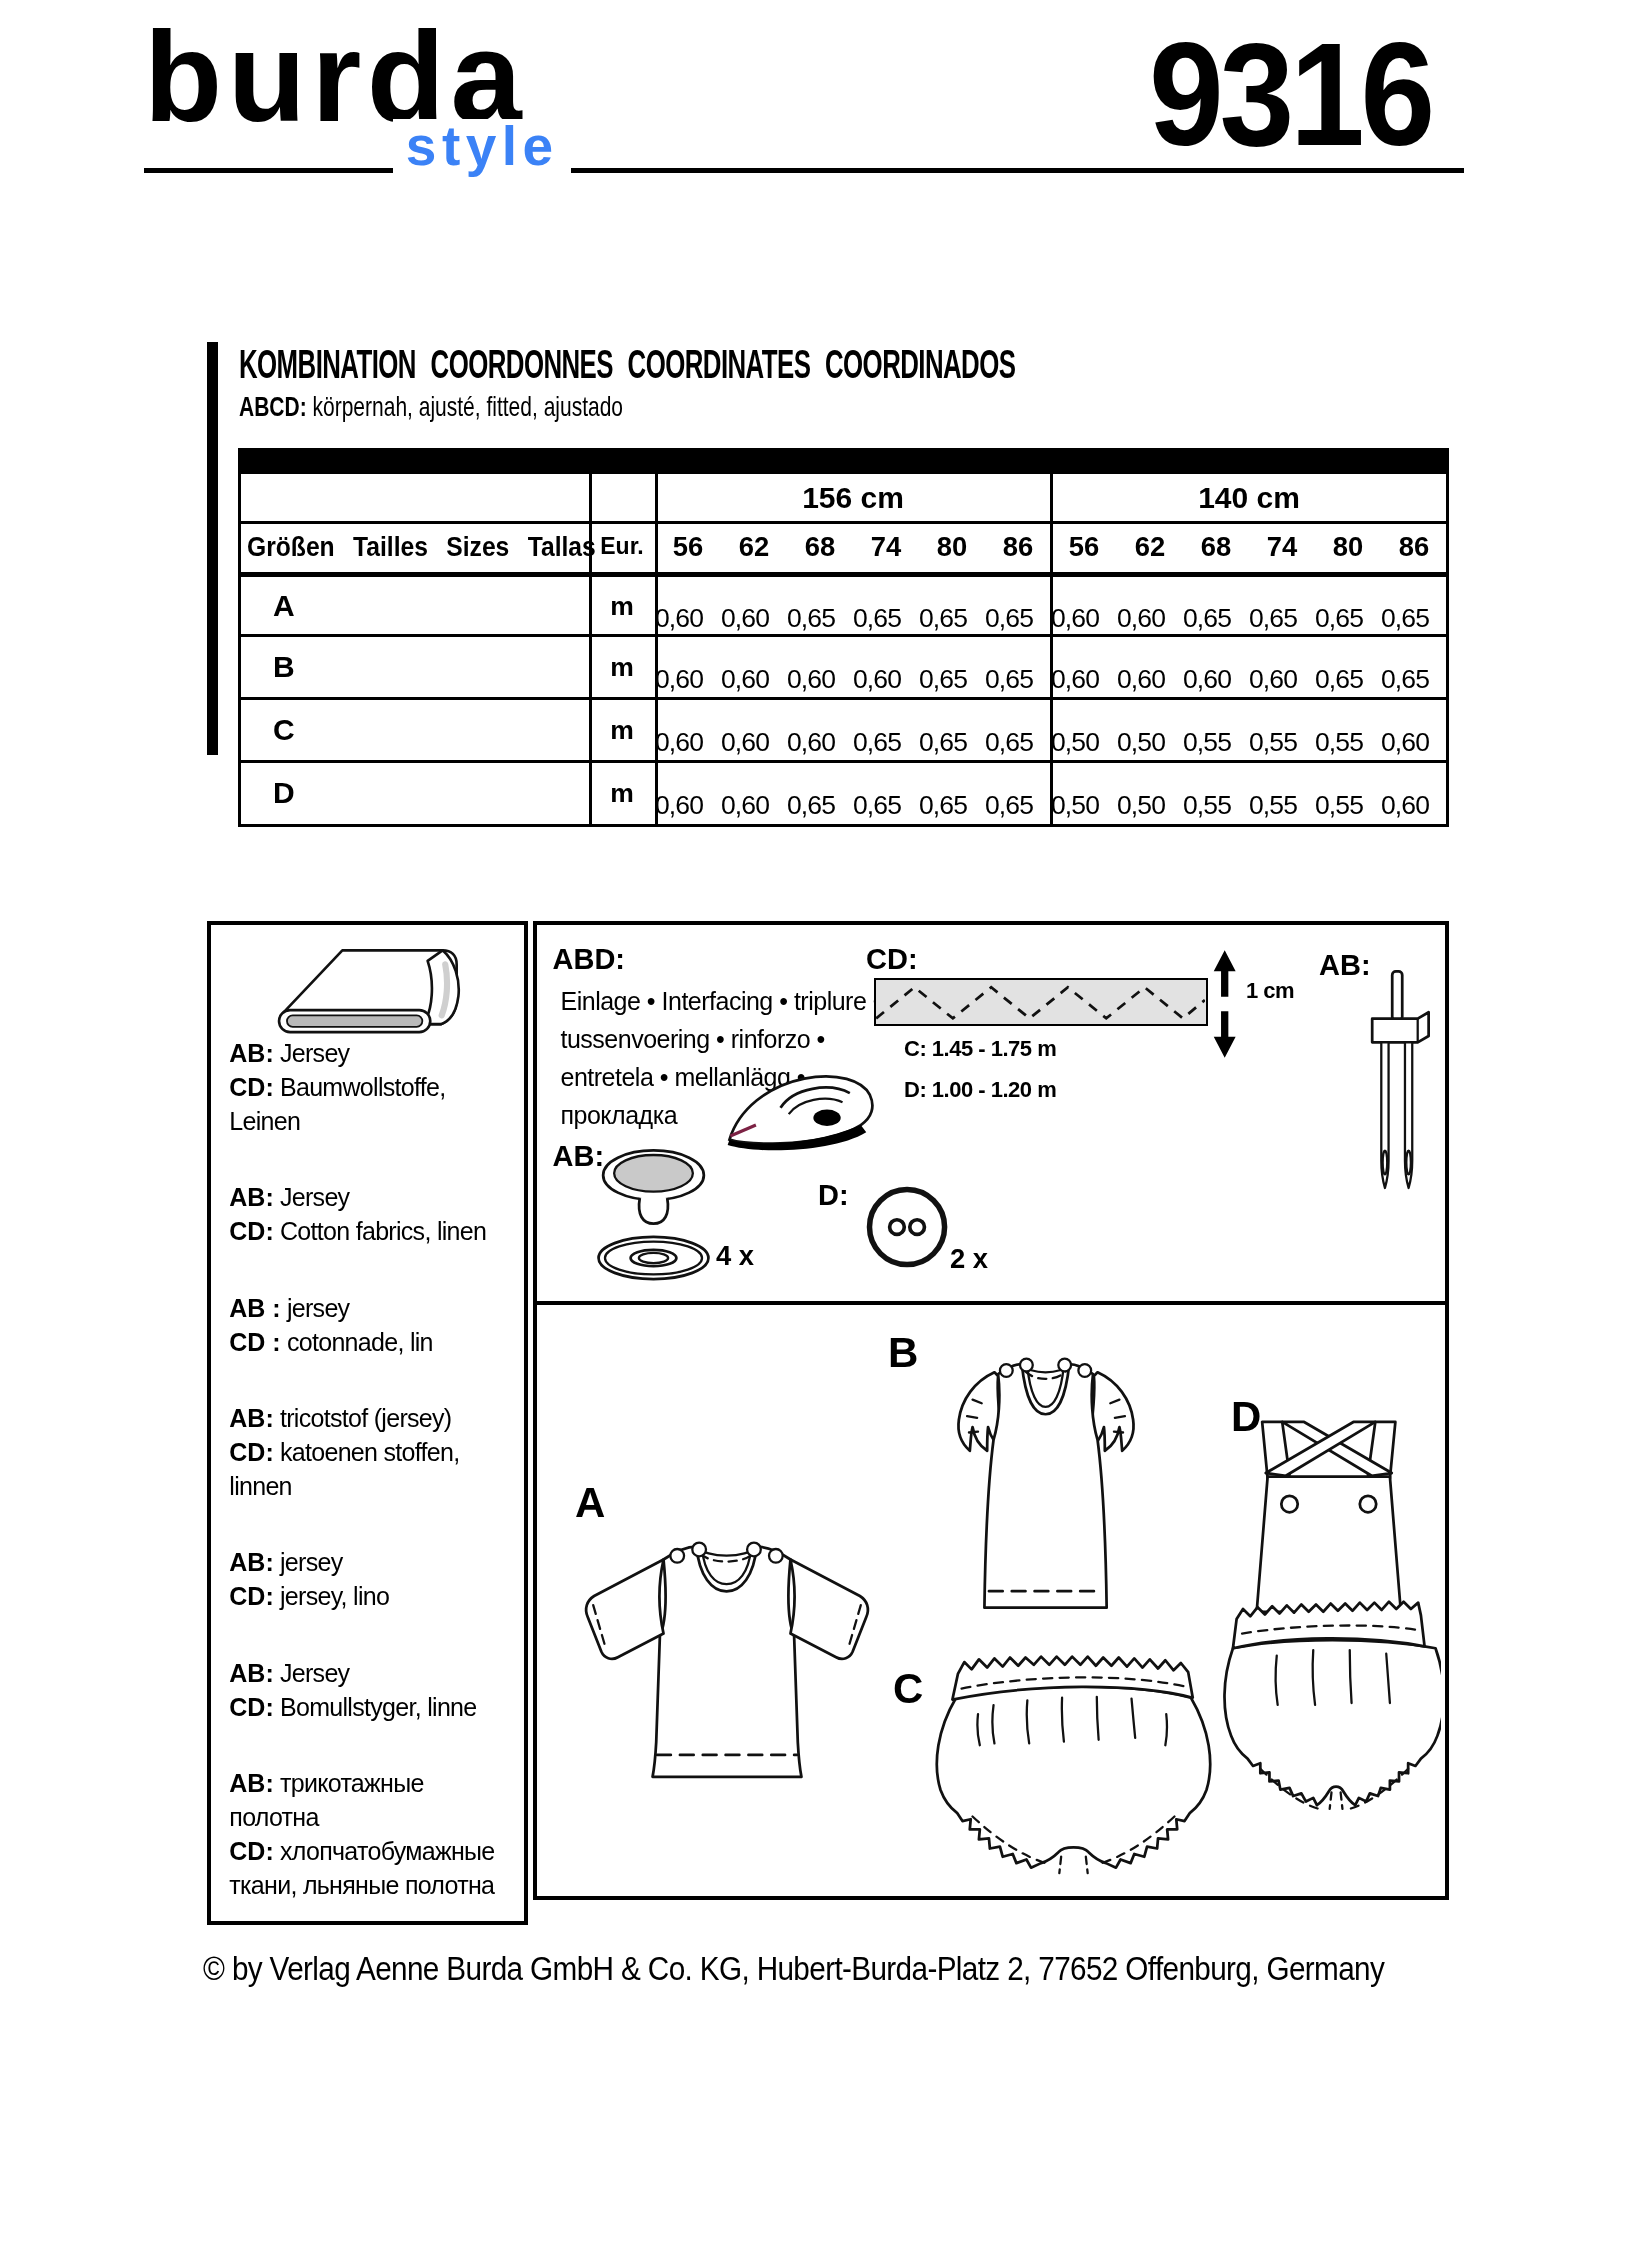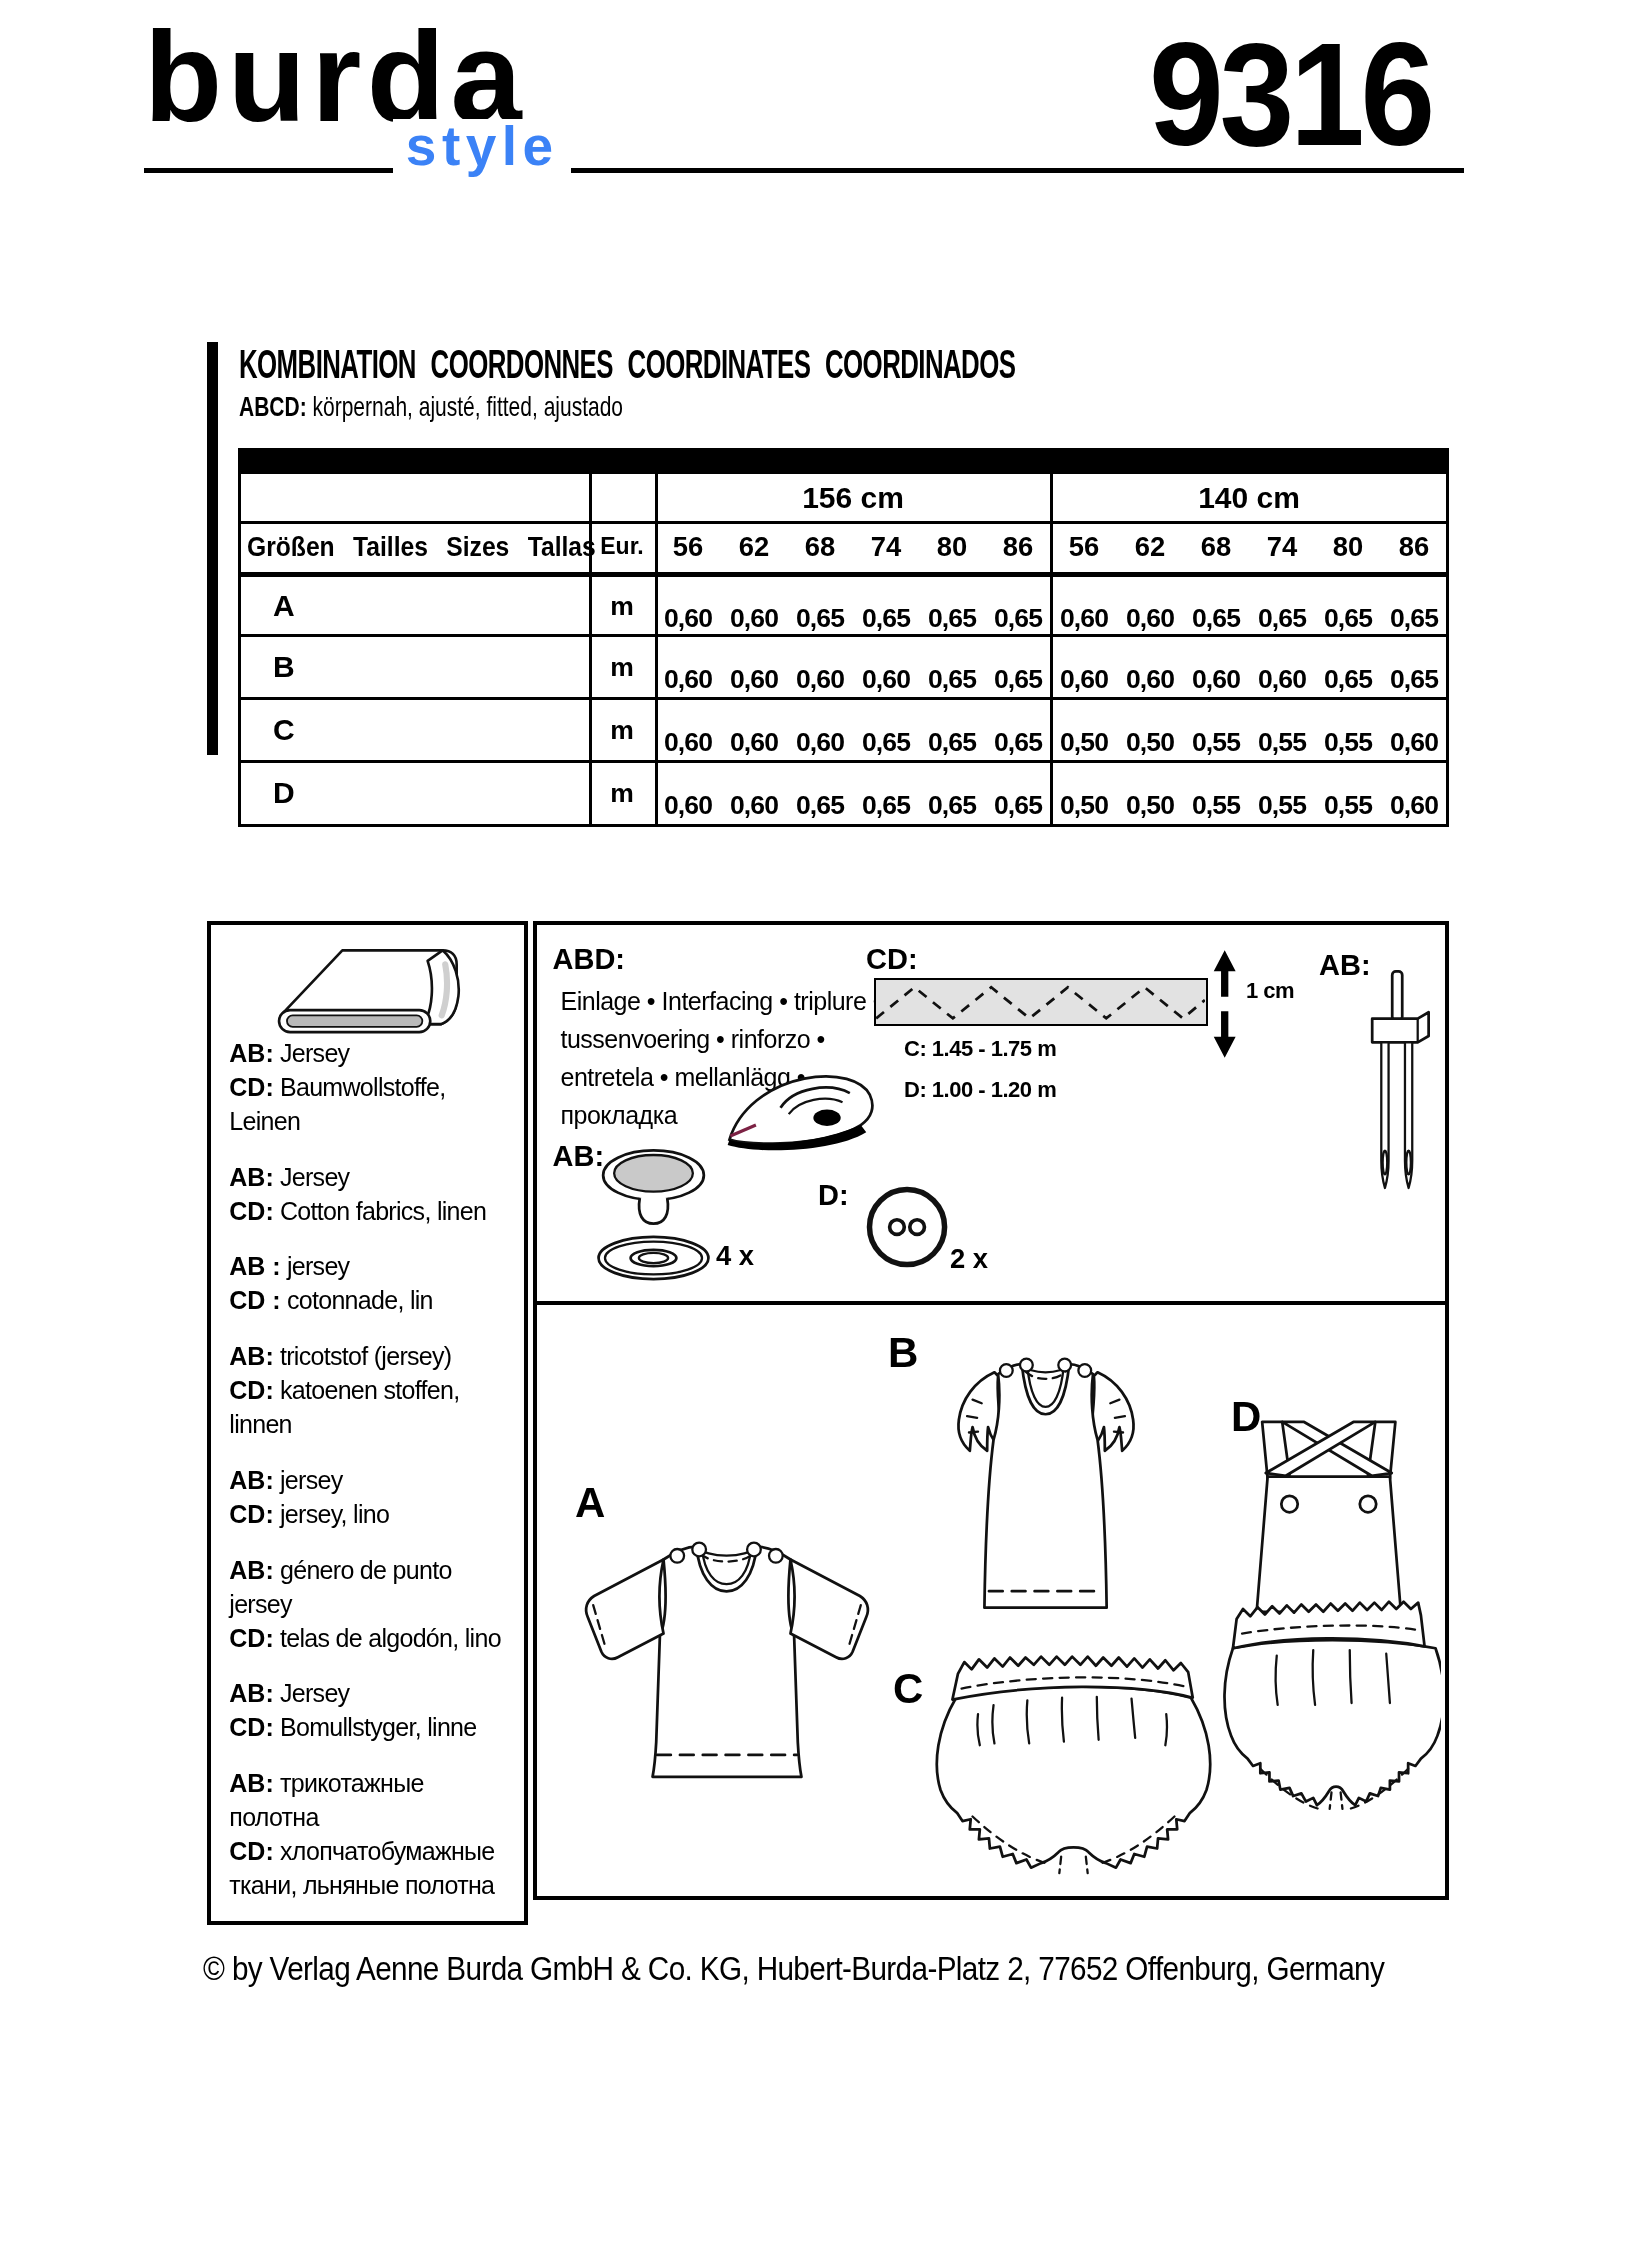--- a/index.html
+++ b/index.html
@@ -30,21 +30,21 @@
   .trow{position:absolute;left:0;width:1211px;display:grid;
         grid-template-columns:351px 66px repeat(6,66px) repeat(6,66px);align-items:center;}
   .g114{grid-column:3/span 6;text-align:center;}
   .g140{grid-column:9/span 6;text-align:center;}
   .t-wh{font-size:30px;font-weight:bold;}
   .t-lab{font-size:27.4px;font-weight:bold;padding-left:9.1px;word-spacing:12.8px;}
   .t-eur{font-size:23px;font-weight:bold;text-align:center;}
   .t-size{font-size:27.4px;font-weight:bold;text-align:center;}
   .t-item{font-size:30px;font-weight:bold;padding-left:35px;}
   .t-m{font-size:26.5px;font-weight:bold;text-align:center;}
-  .t-val{font-size:26.5px;font-weight:bold;text-align:center;letter-spacing:-0.9px;margin-top:24px;}
+  .t-val{font-size:26.5px;font-weight:normal;text-align:left;letter-spacing:-0.9px;margin-top:24px;}
 
   
   .box{position:absolute;border:4.6px solid #000;box-sizing:border-box;background:#fff;}
   .sidebar{left:207px;top:921px;width:321px;height:1004px;}
   .notions{left:533px;top:921px;width:916px;height:384px;}
   .garments{left:533px;top:1301px;width:916px;height:599px;}
 
   
   .fab-list{position:absolute;left:18.3px;top:111px;width:279px;height:866px;
             display:flex;flex-direction:column;justify-content:space-between;}
@@ -211,24 +211,20 @@
       </div>
       <div class="fab-entry">
         <div><b>AB:</b> <span>tricotstof (jersey)</span></div>
         <div><b>CD:</b> <span>katoenen stoffen, linnen</span></div>
       </div>
       <div class="fab-entry">
         <div><b>AB:</b> <span>jersey</span></div>
         <div><b>CD:</b> <span>jersey, lino</span></div>
       </div>
       <div class="fab-entry">
-        <div><b>AB:</b> <span>género de punto jersey</span></div>
-        <div><b>CD:</b> <span>telas de algodón, lino</span></div>
-      </div>
-      <div class="fab-entry">
         <div><b>AB:</b> <span>Jersey</span></div>
         <div><b>CD:</b> <span>Bomullstyger, linne</span></div>
       </div>
       <div class="fab-entry">
         <div><b>AB:</b> <span>трикотажные полотна</span></div>
         <div><b>CD:</b> <span>хлопчатобумажные ткани, льняные полотна</span></div>
       </div>
     </div>
   </div>
 

